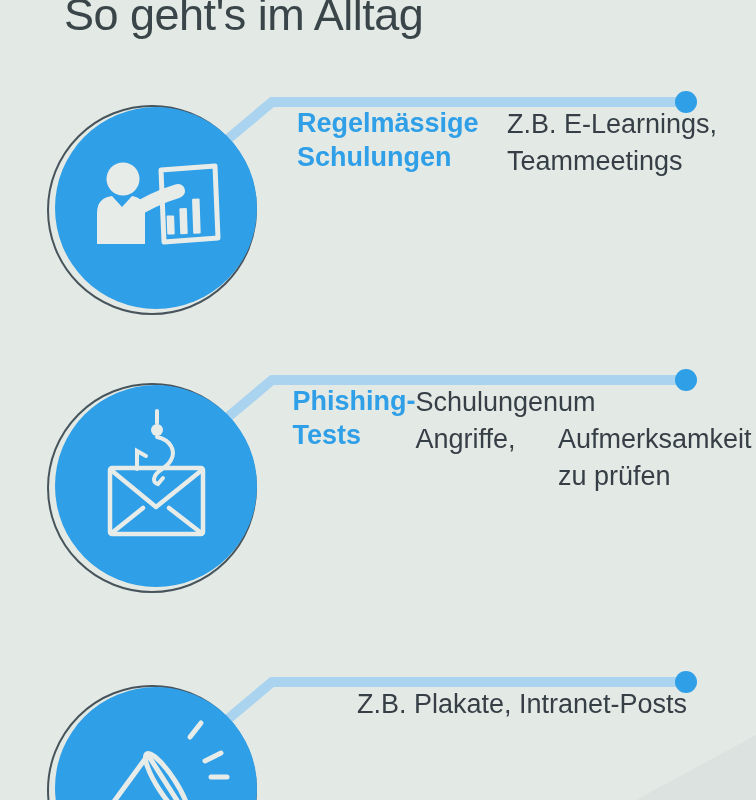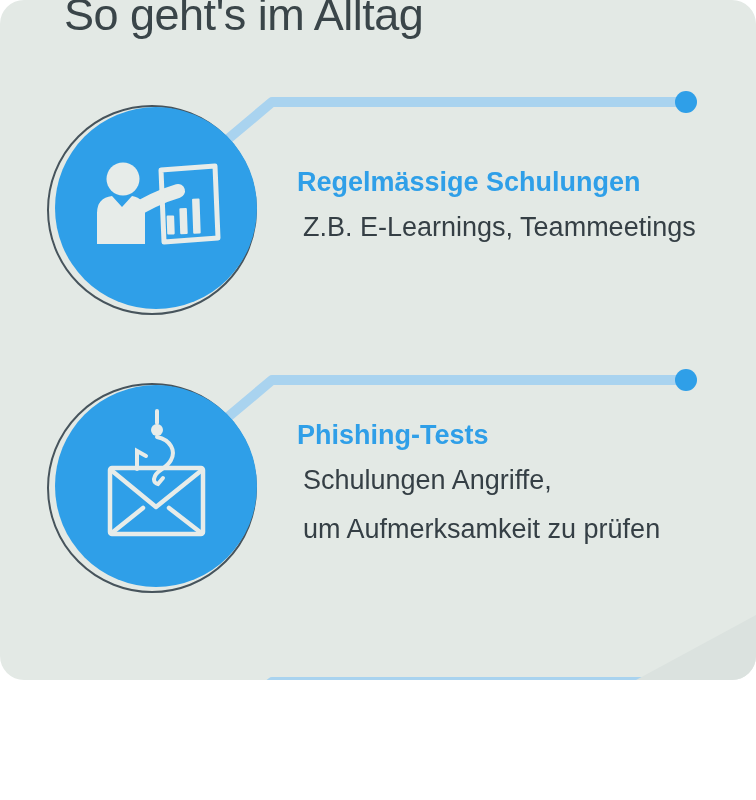--- a/index.html
+++ b/index.html
@@ -1,22 +1,21 @@
 <!DOCTYPE html>
 <html><head>
 <meta charset="utf-8">
 <style>
   html,body{margin:0;padding:0;}
   body{font-family:"Liberation Sans","DejaVu Sans",sans-serif;}
   .canvas{
     position:relative;
-    width:756px;height:680px;
+    width:756px;height:800px;
     background:#e3e9e5;
     overflow:hidden;
-    border-radius:24px;
   }
   .title{
     position:absolute;
     left:64px;top:-12px;
     margin:0;
     font-size:45px;
     line-height:54px;
     font-weight:400;
     letter-spacing:-0.5px;
     color:#3a4549;
@@ -43,32 +42,32 @@
     width:202px;height:202px;
     border-radius:50%;
     background:#2f9fe8;
   }
   .circle svg{position:absolute;left:0;top:0;}
   .textblock{
     position:absolute;
     left:297px;top:44px;
     width:450px;height:204px;
     display:flex;
-    flex-direction:column;
+    flex-direction:row;
     justify-content:center;
   }
   .heading{
     margin:0 0 4px 0;
     font-size:27px;
     line-height:34px;
     font-weight:700;
     color:#2f9fe8;
   }
   .bodyline{
-    margin:6px;
+    margin:0;
     font-size:27px;
     line-height:37px;
     font-weight:400;
     color:#353f45;
   }
   .corner-shade{
     position:absolute;
     right:0;bottom:0;
     width:120px;height:65px;
     background:#dbe2df;

